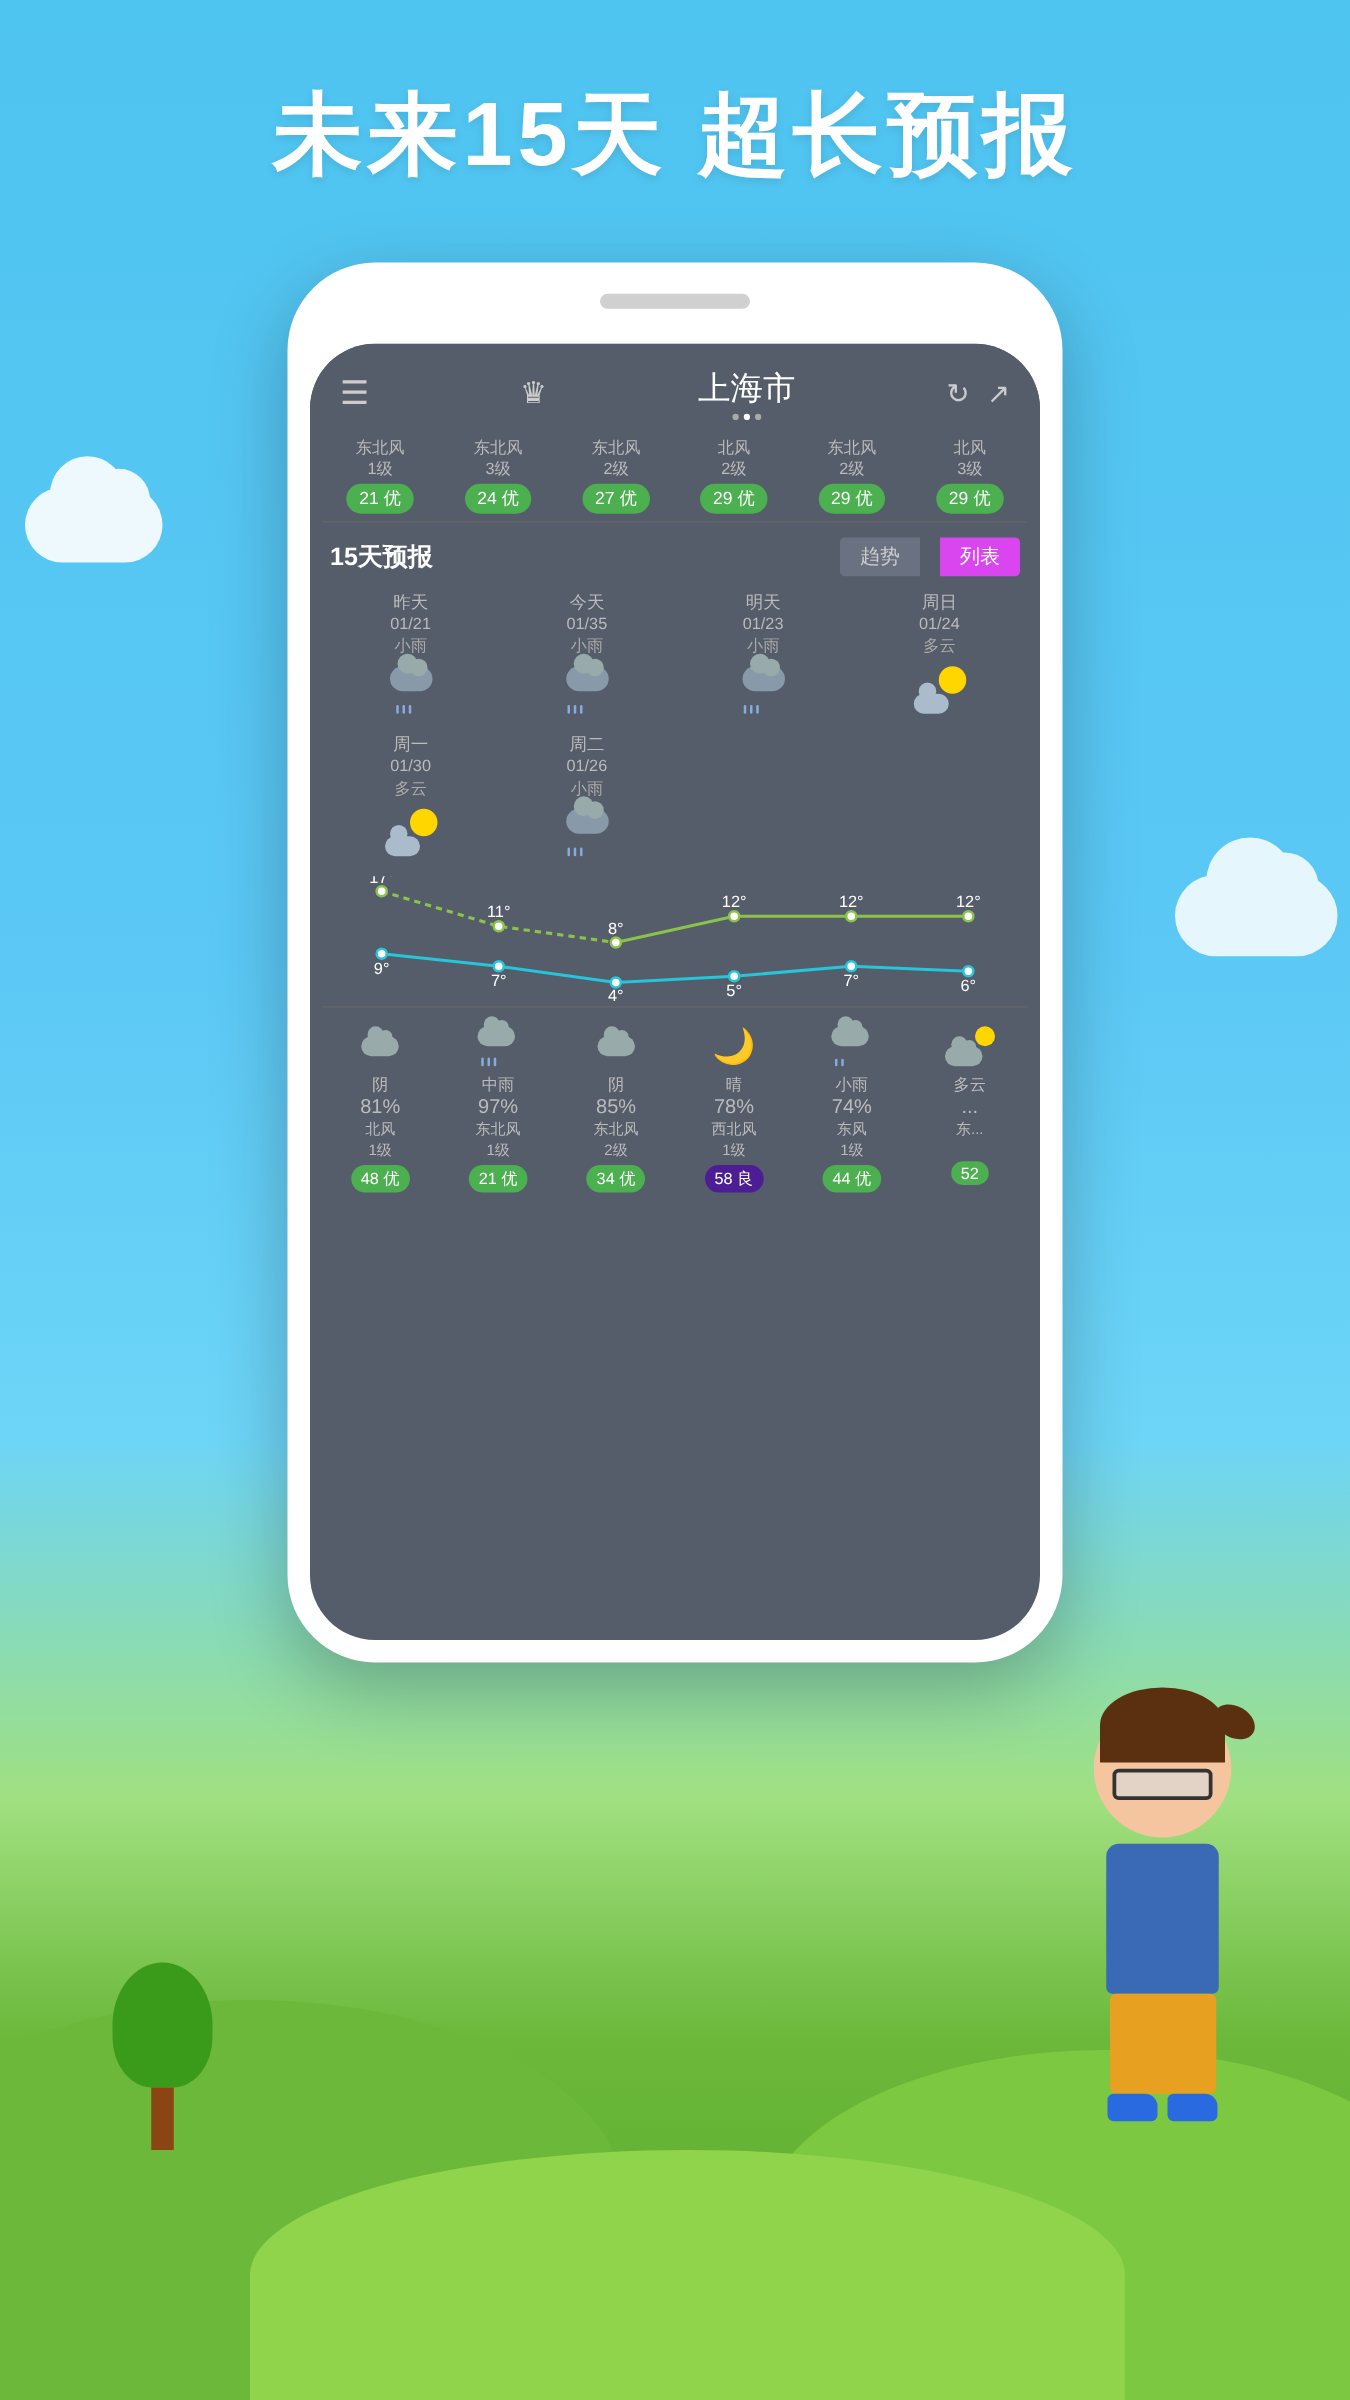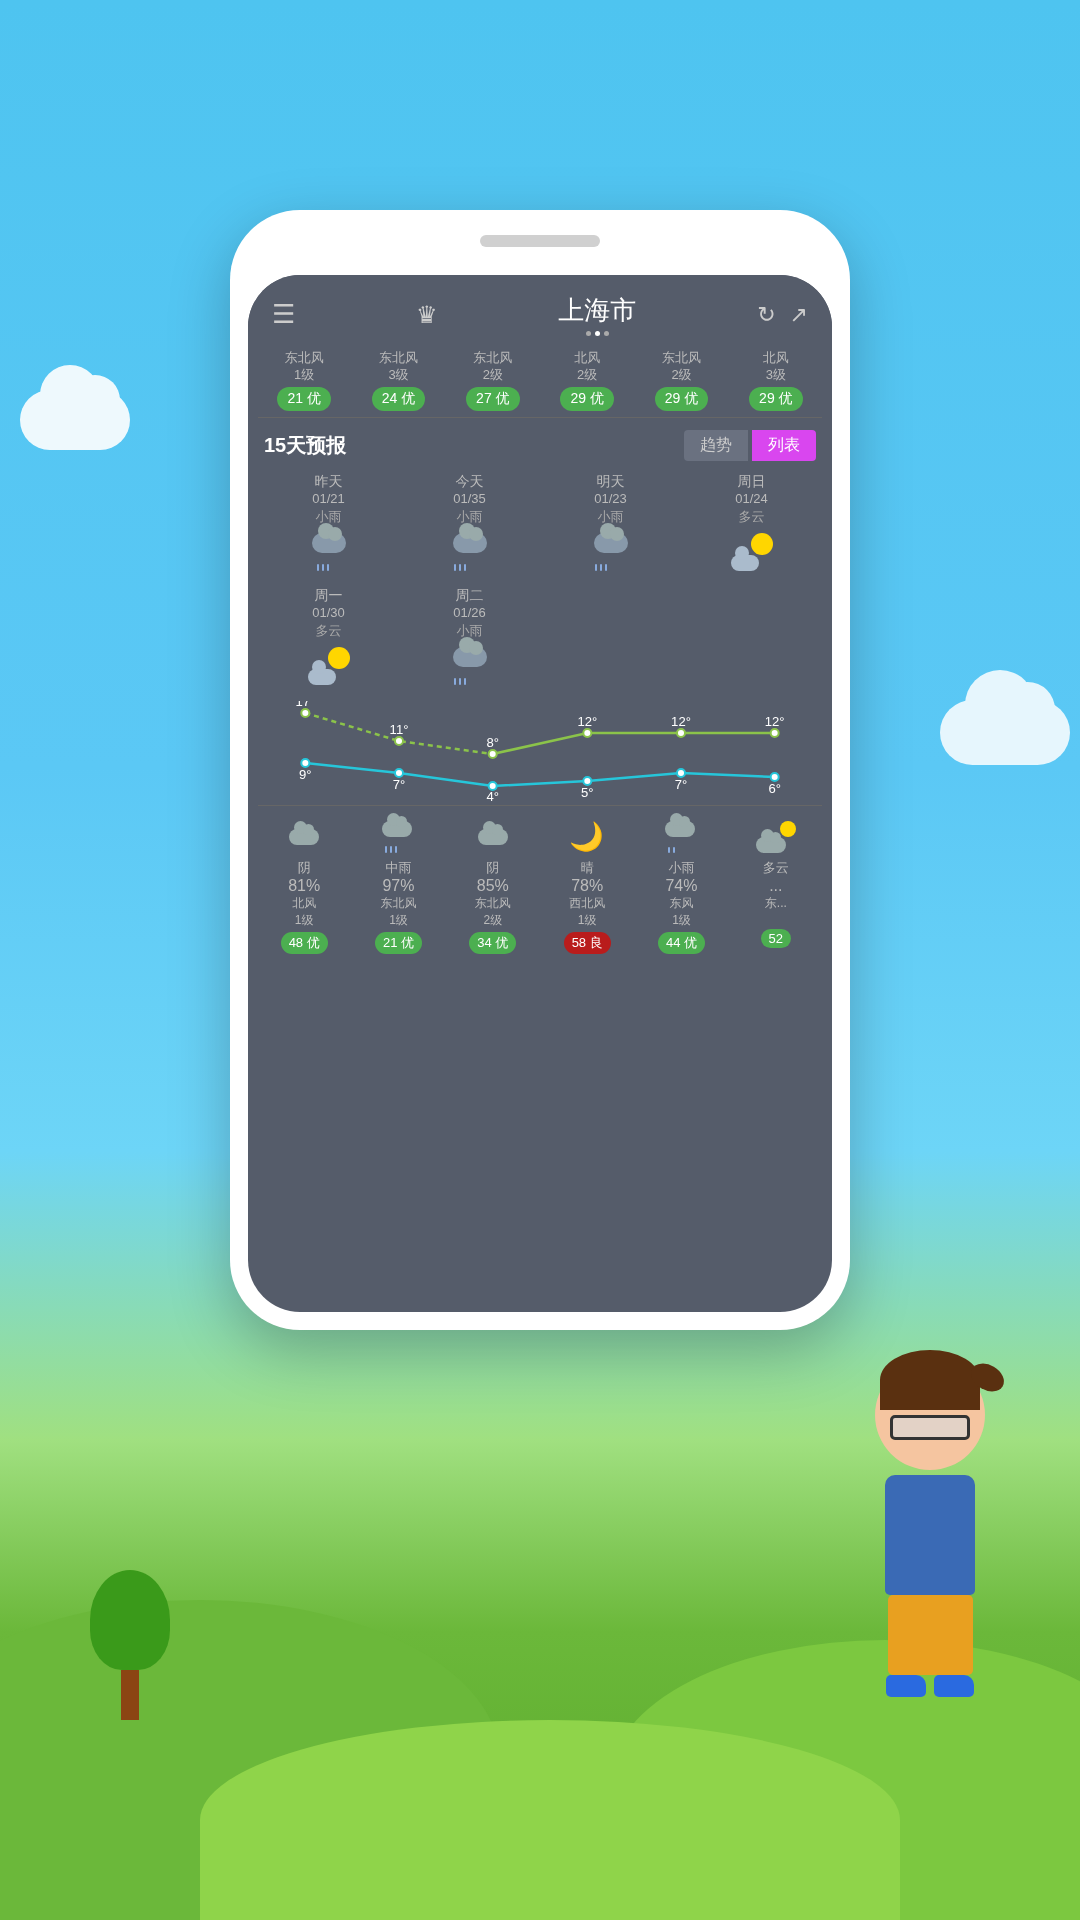--- a/index.html
+++ b/index.html
@@ -333,21 +333,21 @@
       justify-content: space-between;
       padding: 12px 16px 8px;
     }
     .forecast-title {
       color: white;
       font-size: 20px;
       font-weight: 700;
     }
     .forecast-tabs {
       display: flex;
-      gap: 4px;
+      gap: 16px;
     }
     .forecast-tab {
       background: #6a7180;
       color: #ccc;
       font-size: 16px;
       padding: 5px 16px;
       border-radius: 4px;
     }
     .forecast-tab:first-child {
       border-radius: 4px 0 0 4px;
@@ -471,21 +471,21 @@
       display: inline-block;
       background: #4caf50;
       color: white;
       font-size: 13px;
       padding: 2px 8px;
       border-radius: 15px;
       margin-top: 3px;
       font-weight: 500;
     }
     .bottom-aqi.yellow {
-      background: #b91c1c;
+      background: #4c1d95;
     }
 
     
     .bot-wi {
       height: 38px;
       display: flex;
       align-items: center;
       justify-content: center;
     }
     .mini-cloud {
@@ -522,20 +522,21 @@
     }
   </style>
 </head>
 <body>
 
 <div class="bg">
 
   <div class="cloud1"></div>
   <div class="cloud2"></div>
 
+  <div class="title">未来15天  超长预报</div>
 
   <div class="phone">
     <div class="phone-notch"></div>
     <div class="phone-screen">
 
       <div class="app-header">
         <span class="header-icon">☰</span>
         <span class="header-crown">♛</span>
         <div>
           <div class="header-city">上海市</div>

